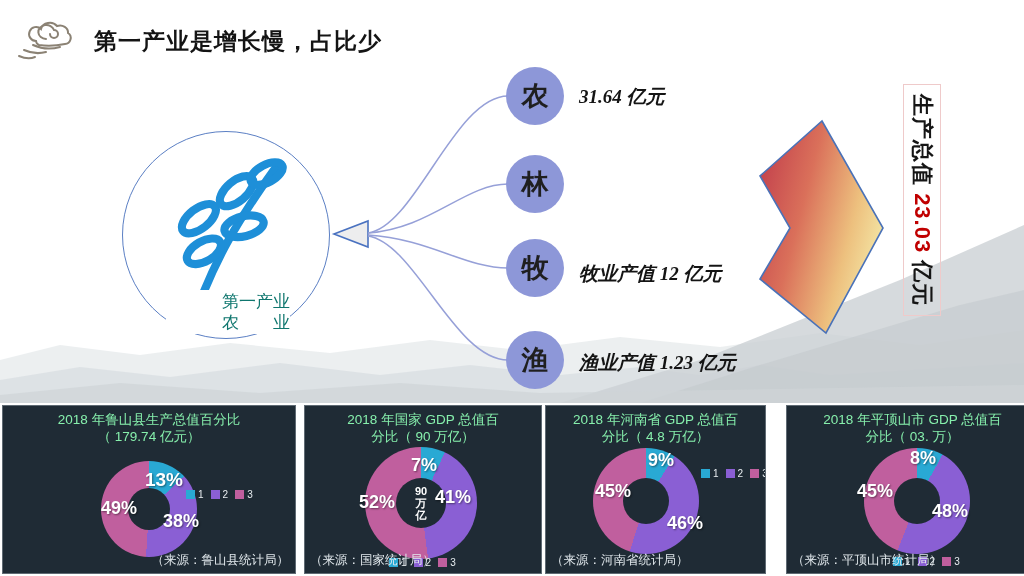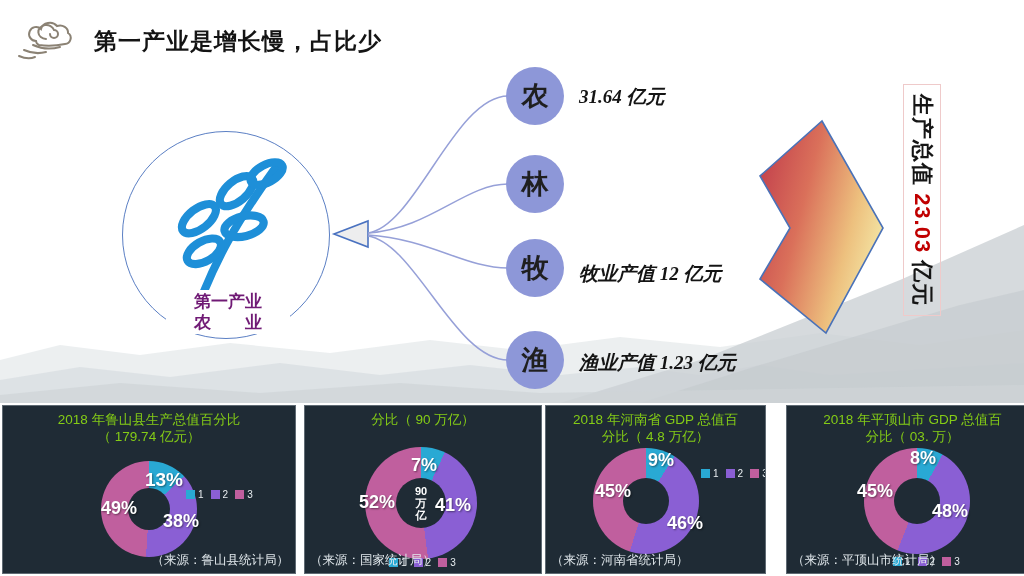--- a/index.html
+++ b/index.html
@@ -17,21 +17,21 @@
   
   .mountains{position:absolute;left:0;top:195px;width:1024px;height:208px;}
   
   .main-circle{
     position:absolute;left:122px;top:131px;width:206px;height:206px;
     border:1.4px solid #5b7fc4;border-radius:50%;background:transparent;
   }
   .leaf-icon{position:absolute;left:163px;top:156px;width:132px;height:138px;}
   .center-label{
     position:absolute;left:166px;top:290px;width:124px;background:#ffffff;
-    text-align:center;font-weight:700;color:#701a75;font-size:17px;line-height:21px;
+    text-align:right;font-weight:400;color:#0f766e;font-size:17px;line-height:21px;
     padding:1px 0;
   }
   .tri-icon{position:absolute;left:331px;top:219px;width:40px;height:30px;}
   .connectors{position:absolute;left:360px;top:60px;width:152px;height:322px;}
   .node-circle{
     position:absolute;left:506px;width:58px;height:58px;border-radius:50%;
     background:#8d97d8;display:flex;align-items:center;justify-content:center;
     font-size:27px;font-weight:700;color:#1f1f1f;
   }
   .node-label{
@@ -46,21 +46,21 @@
     padding:3px 9px;font-size:22px;font-weight:700;color:#151515;letter-spacing:1px;
   }
   
   .strip{position:absolute;left:0;top:403px;width:1024px;height:173px;}
   .panel{
     position:absolute;top:2px;height:167px;background:#1f2b35;
     border:1px solid #5f6a73;color:#eef2f4;overflow:hidden;
   }
   .p1{left:2px;width:292px;} .p2{left:304px;width:236px;}
   .p3{left:545px;width:219px;} .p4{left:770px;width:251px;margin-left:16px;}
-  .chart-title{margin-top:5px;text-align:center;font-size:13.5px;line-height:17px;color:#84cc16;}
+  .chart-title{margin-top:5px;text-align:center;font-size:13.5px;line-height:17px;color:#86efac;}
   .donut{position:absolute;border-radius:50%;}
   .hole{position:absolute;border-radius:50%;background:#1f2b35;display:flex;flex-direction:column;
         align-items:center;justify-content:center;font-size:11px;font-weight:700;line-height:12px;color:#fff;}
   .pct{
     position:absolute;transform:translate(-50%,-50%);color:#ffffff;font-weight:700;
     font-size:18px;text-shadow:1px 1px 2px rgba(0,0,0,.45);white-space:nowrap;
   }
   .legend{position:absolute;display:flex;gap:7px;align-items:center;z-index:1;}
   .legend-item{display:flex;gap:3px;align-items:center;font-size:10px;color:#e8edf0;}
   .swatch{width:9px;height:9px;display:inline-block;}
@@ -171,31 +171,32 @@
         <span class="legend-item">
             <span class="swatch" style="background: rgb(192, 95, 158);"></span>
             <span>3</span>
           </span>
       </div>
       <div class="source src-r">（来源：鲁山县统计局）</div>
     </div>
 
     <div class="panel p2">
       <div class="chart-title">
+        <div>2018 年国家 GDP 总值百</div>
         <div>分比（ 90 万亿）</div>
       </div>
       <div class="donut" style="left: 60px; top: 41px; width: 112px; height: 112px; background: conic-gradient(rgb(41, 169, 212) 0%, rgb(41, 169, 212) 7%, rgb(138, 95, 212) 7%, rgb(138, 95, 212) 48%, rgb(192, 95, 158) 48%, rgb(192, 95, 158) 100%);">
         <div class="hole" style="left:31px;top:31px;width:50px;height:50px;">
           <div>90</div>
           <div>万</div>
           <div>亿</div>
         </div>
       </div>
       <div class="pct" style="left:119px;top:59px;">7%</div>
-      <div class="pct" style="left:148px;top:99px;text-align:center;">41%</div>
+      <div class="pct" style="left:148px;top:91px;text-align:center;">41%</div>
       <div class="pct" style="left:72px;top:96px;">52%</div>
       <div class="legend" style="left:84px;top:151px;">
         <span class="legend-item">
             <span class="swatch" style="background: rgb(41, 169, 212);"></span>
             <span>1</span>
           </span>
         <span class="legend-item">
             <span class="swatch" style="background: rgb(138, 95, 212);"></span>
             <span>2</span>
           </span>

